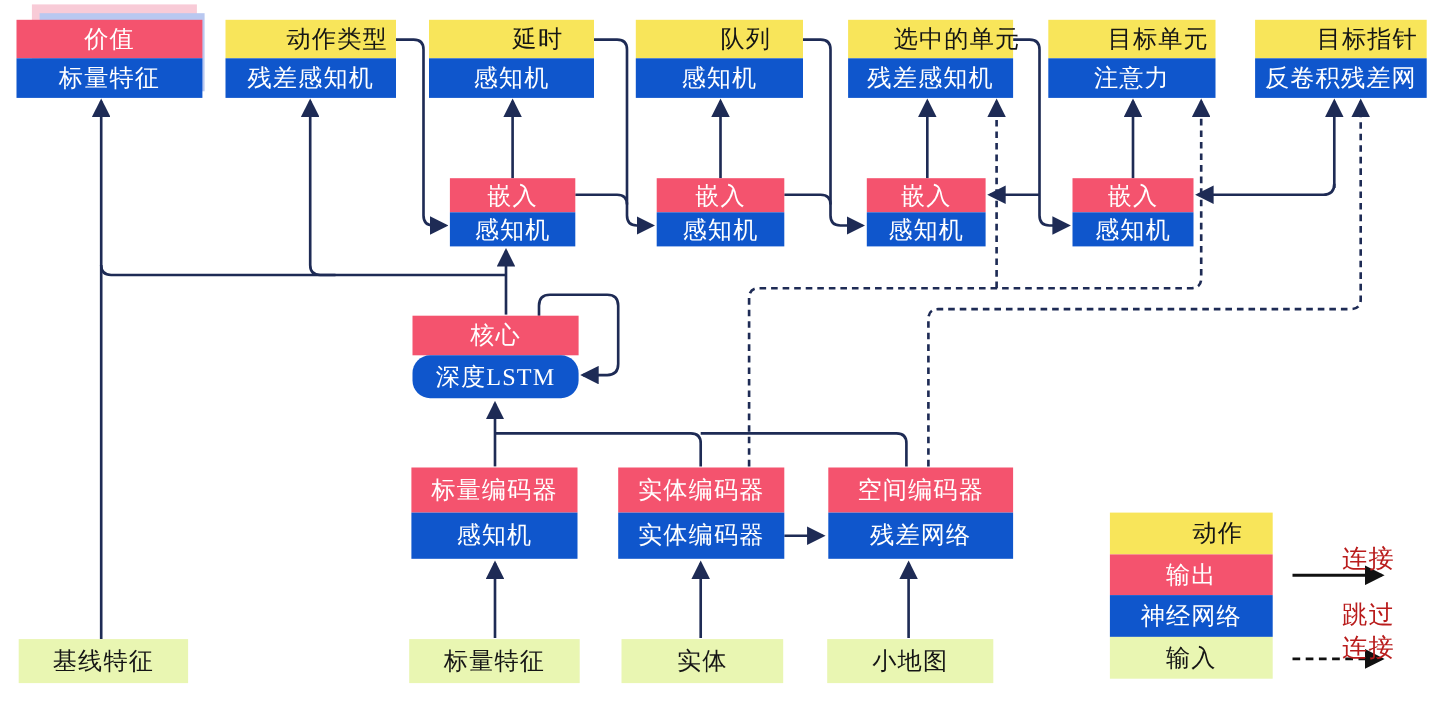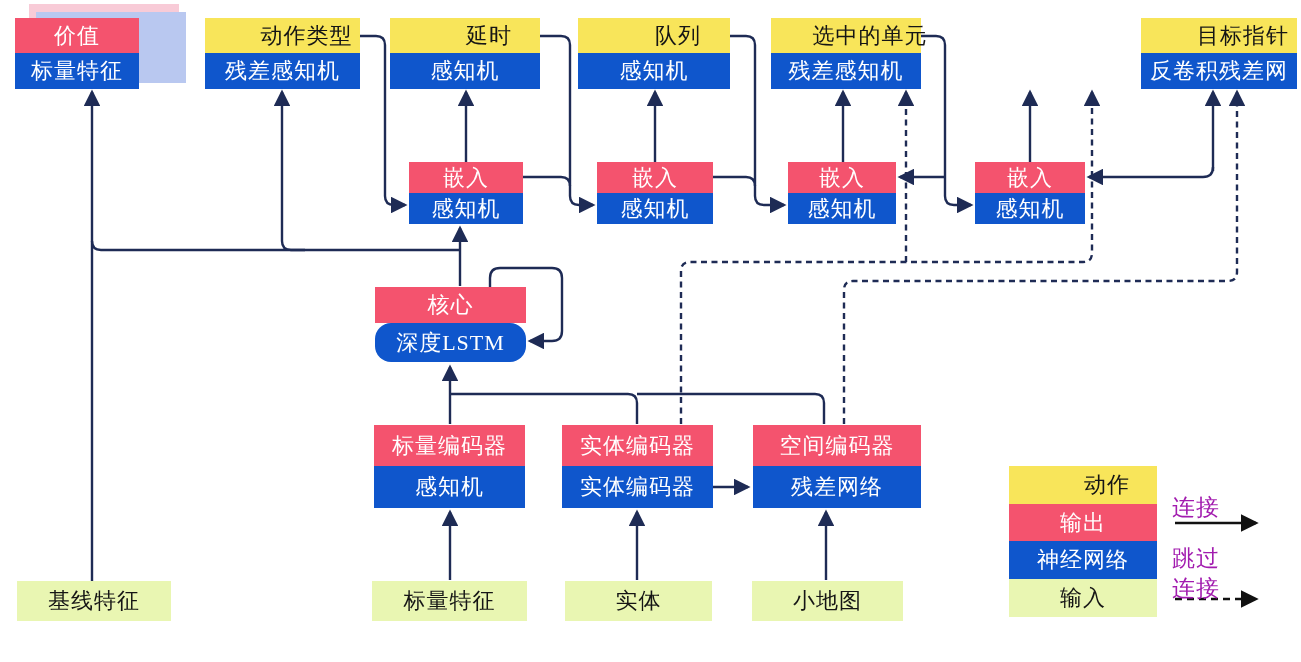--- a/index.html
+++ b/index.html
@@ -20,22 +20,22 @@
   .red{background:#F4536E;color:#ffffff;}
   .blue{background:#0F56CC;color:#ffffff;}
   .green{background:#E9F6B2;color:#151515;}
   .h35{height:35px;} .h36{height:36px;} .h31{height:31px;}
   .h39{height:39px;border-radius:16px;} .h41{height:41px;} .h42{height:42px;} .h40{height:40px;}
   .shadow{position:absolute;}
   .sh-pink{background:#F8CBD7;}
   .sh-blue{background:#B9C8F0;}
   .legend{position:absolute;left:1009px;top:466px;width:148px;display:flex;flex-direction:column;}
   .leg-label{
-    position:absolute;font-size:23px;color:#a21caf;letter-spacing:1px;
-    width:96px;text-align:left;left:1172px;
+    position:absolute;font-size:23px;color:#b91c1c;letter-spacing:1px;
+    width:96px;text-align:right;left:1172px;
   }
 </style>
 </head>
 <body>
 
 <div class="stage">
 
   <svg width="1301" height="662" viewBox="0 0 1301 662">
     <defs>
       <marker id="ah" viewBox="0 0 10 10" refX="8.5" refY="5" markerWidth="7" markerHeight="7" orient="auto">
@@ -79,39 +79,43 @@
     </g>
     <g fill="none" stroke="#111111" stroke-width="2.6">
       <path d="M 1175 523 L 1256 523" marker-end="url(#ahk)"></path>
       <path d="M 1175 599 L 1256 599" stroke-dasharray="7 5" marker-end="url(#ahk)"></path>
     </g>
   </svg>
 
   <div class="shadow sh-pink" style="left:29px;top:4px;width:150px;height:71px;"></div>
   <div class="shadow sh-blue" style="left:36px;top:12px;width:150px;height:71px;"></div>
 
-  <div class="node" style="left:15px;top:18px;width:124px;">
+  <div class="node" style="left:15px;top:18px;width:169px;">
     <div class="cell red h35">价值</div>
     <div class="cell blue h36">标量特征</div>
   </div>
   <div class="node" style="left:205px;top:18px;width:155px;">
     <div class="cell yellow h35">动作类型</div>
     <div class="cell blue h36">残差感知机</div>
   </div>
   <div class="node" style="left:390px;top:18px;width:150px;">
     <div class="cell yellow h35">延时</div>
     <div class="cell blue h36">感知机</div>
   </div>
   <div class="node" style="left:578px;top:18px;width:152px;">
     <div class="cell yellow h35">队列</div>
     <div class="cell blue h36">感知机</div>
   </div>
   <div class="node" style="left:771px;top:18px;width:150px;">
     <div class="cell yellow h35">选中的单元</div>
     <div class="cell blue h36">残差感知机</div>
+  </div>
+  <div class="node" style="left:953px;top:18px;width:152px;">
+    <div class="cell yellow h35">目标单元</div>
+    <div class="cell blue h36">注意力</div>
   </div>
   <div class="node" style="left:1141px;top:18px;width:156px;">
     <div class="cell yellow h35">目标指针</div>
     <div class="cell blue h36">反卷积残差网</div>
   </div>
 
   <div class="node" style="left:409px;top:162px;width:114px;">
     <div class="cell red h31">嵌入</div>
     <div class="cell blue h31">感知机</div>
   </div>

